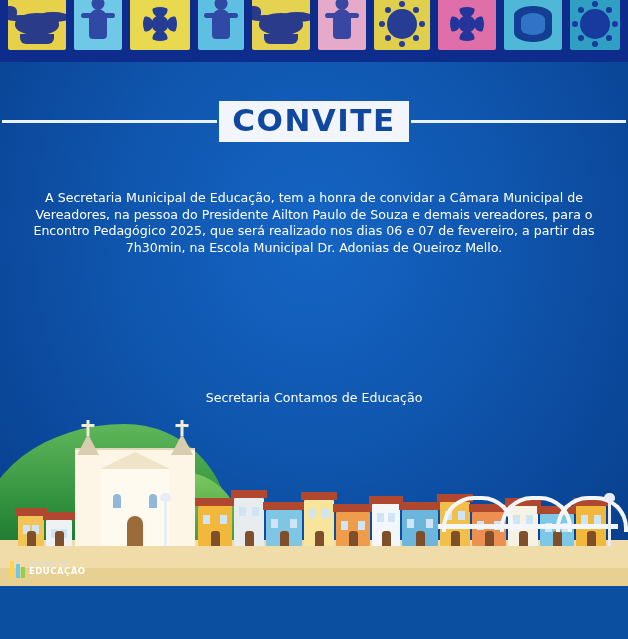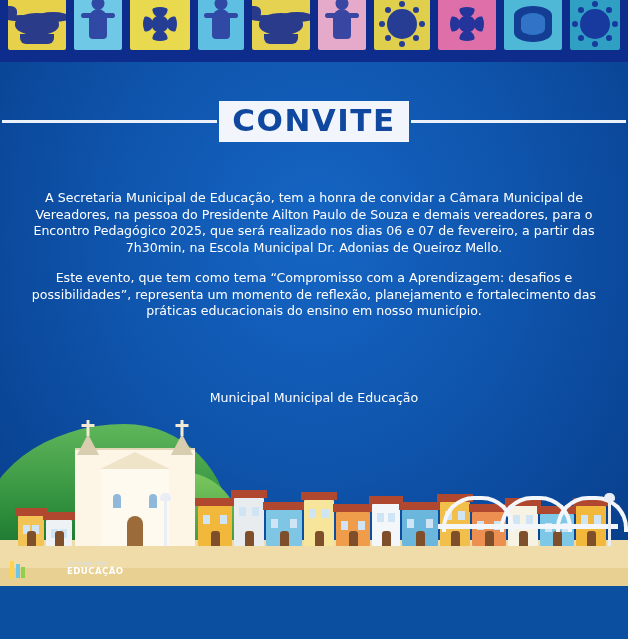--- a/index.html
+++ b/index.html
@@ -429,21 +429,20 @@
   .logo-taperoa .tx .sub {
     font-size: 4.1px;
     color: #3c6ea5;
     display: block;
     letter-spacing: .2px;
   }
   .logo-sec {
     display: flex;
     align-items: center;
     height: 26px;
-    gap: 38px;
   }
   .logo-sec .bars {
     width: 15px; height: 17px;
     margin-right: 4px;
     background:
       linear-gradient(#ffd34d 0 0) 0 0/4px 17px no-repeat,
       linear-gradient(#6dc8e8 0 0) 5.5px 3px/4px 14px no-repeat,
       linear-gradient(#8ed14f 0 0) 11px 6px/4px 11px no-repeat;
   }
   .logo-sec .st {
@@ -512,25 +511,24 @@
     </div>
 
   <div class="title-row">
     <div class="rule"></div>
     <div class="title-box">CONVITE</div>
     <div class="rule"></div>
   </div>
 
   <div class="body-text">
     <p class="tight">A Secretaria Municipal de Educação, tem a honra de convidar a Câmara Municipal de Vereadores, na pessoa do Presidente Ailton Paulo de Souza e demais vereadores, para o Encontro Pedagógico 2025, que será realizado nos dias 06 e 07 de fevereiro, a partir das 7h30min, na Escola Municipal Dr. Adonias de Queiroz Mello.</p>
-    <p class="tight">Este evento, que tem como tema “Compromisso com a Aprendizagem: desafios e possibilidades”, representa um momento de reflexão, planejamento e fortalecimento das práticas educacionais do ensino em nosso município.</p>
   </div>
 
   <div class="signature">
-    <div>Municipal Municipal de Educação</div>
+    <div>Secretaria Contamos de Educação</div>
   </div>
 
   <div class="cityscape">
     <div class="hill"></div>
     <div class="hill2"></div>
     <div class="ground"></div>
 
     <div id="houses">
         <div class="house" style="left: 198px; width: 34px; height: 40px; background: rgb(242, 184, 60);">
           <div class="roof" style="background: rgb(176, 71, 47);"></div>

